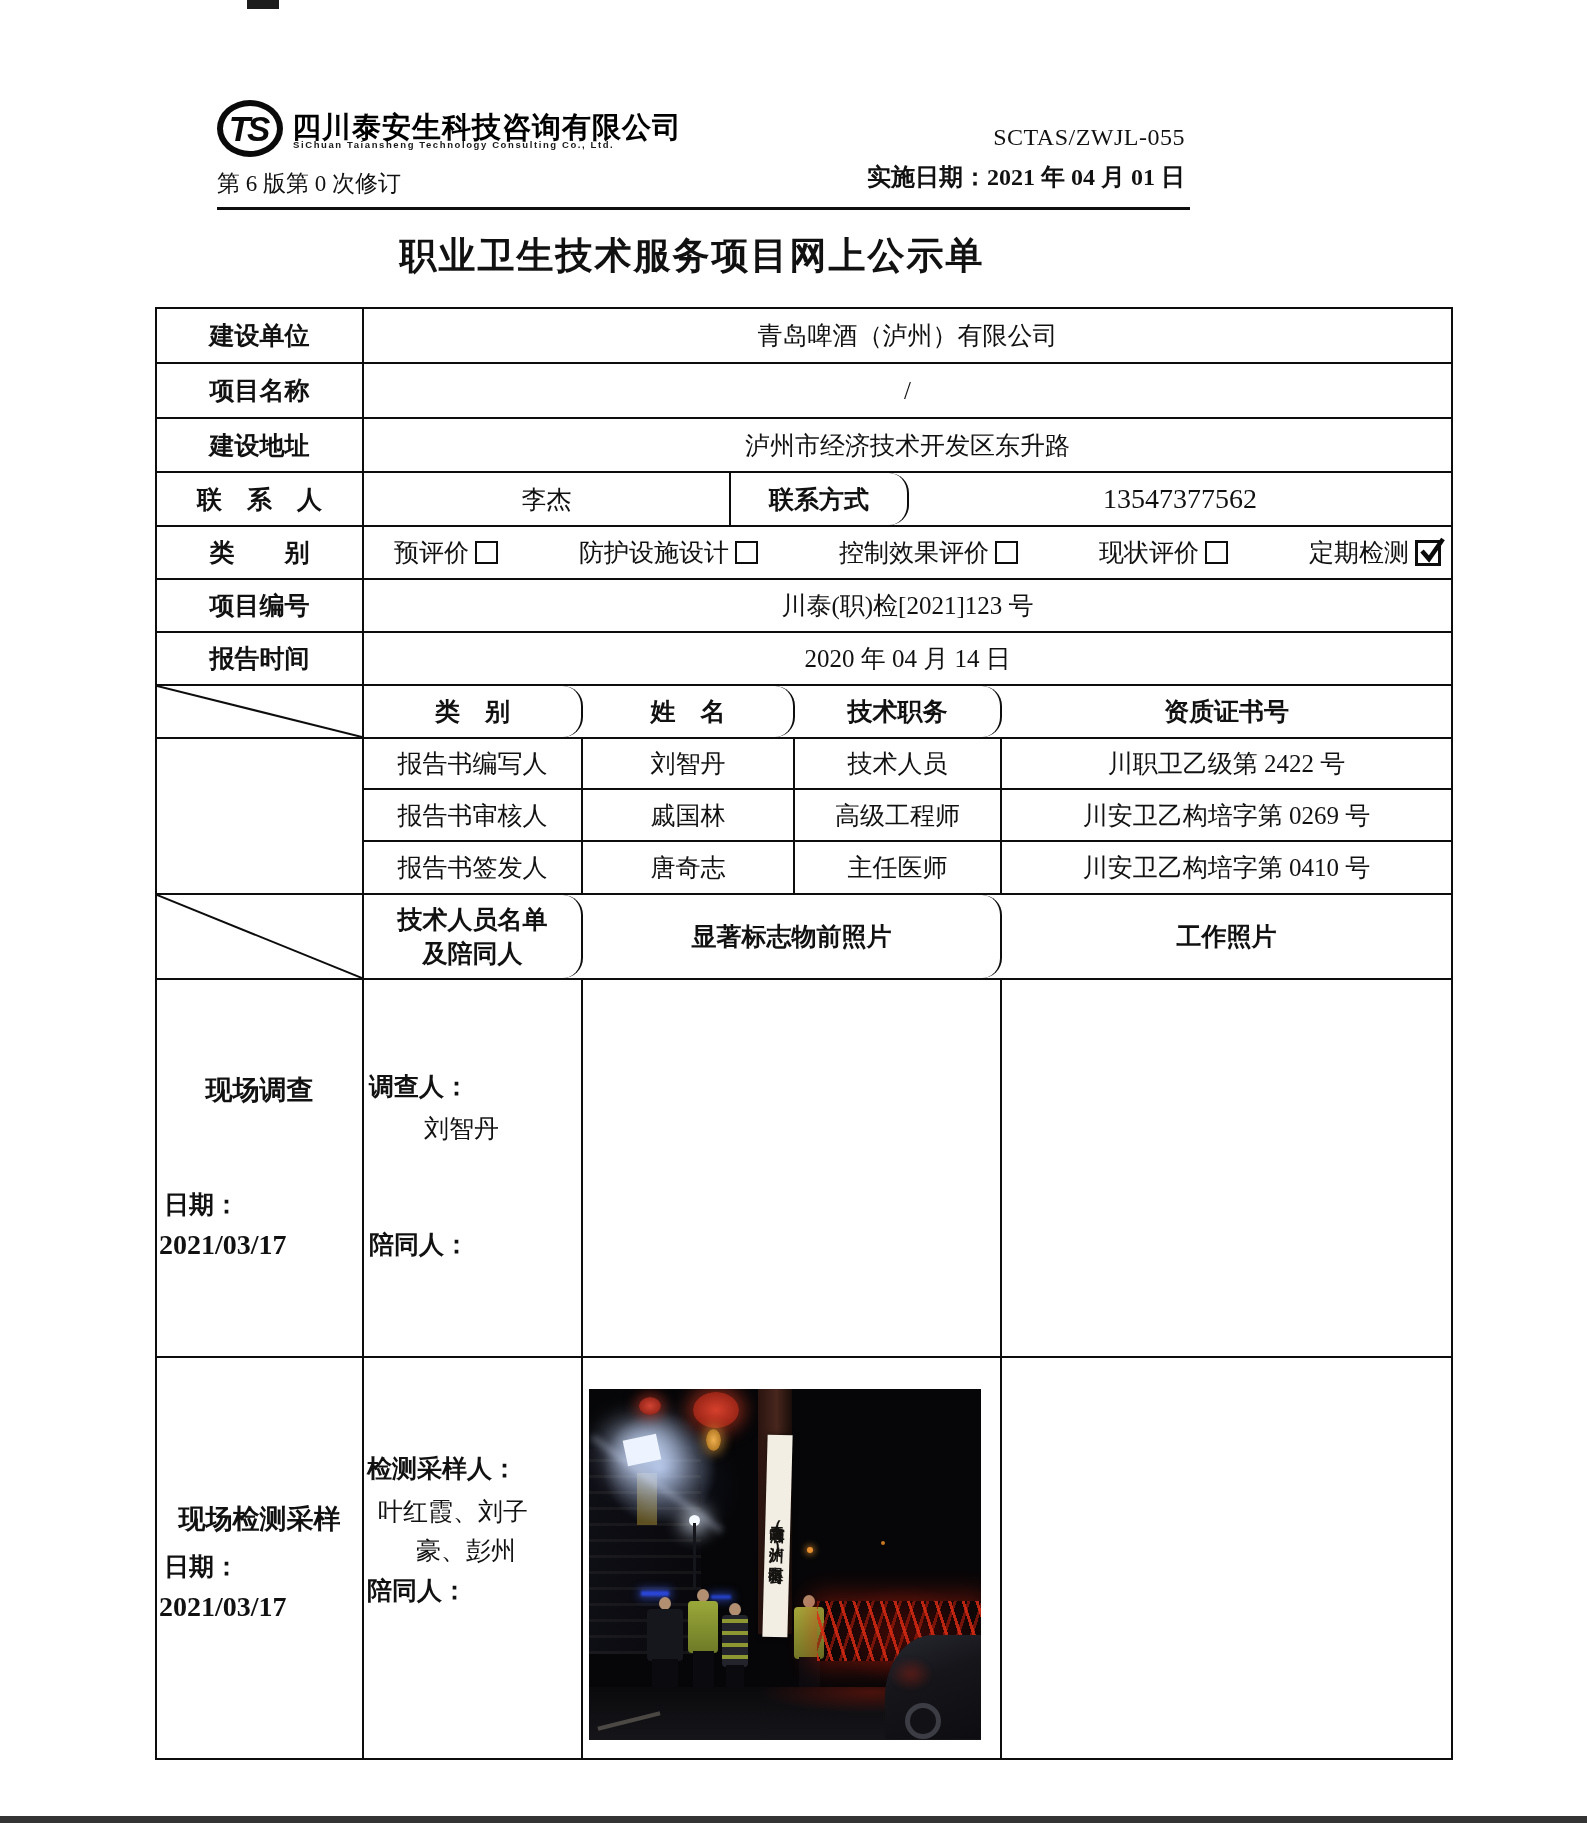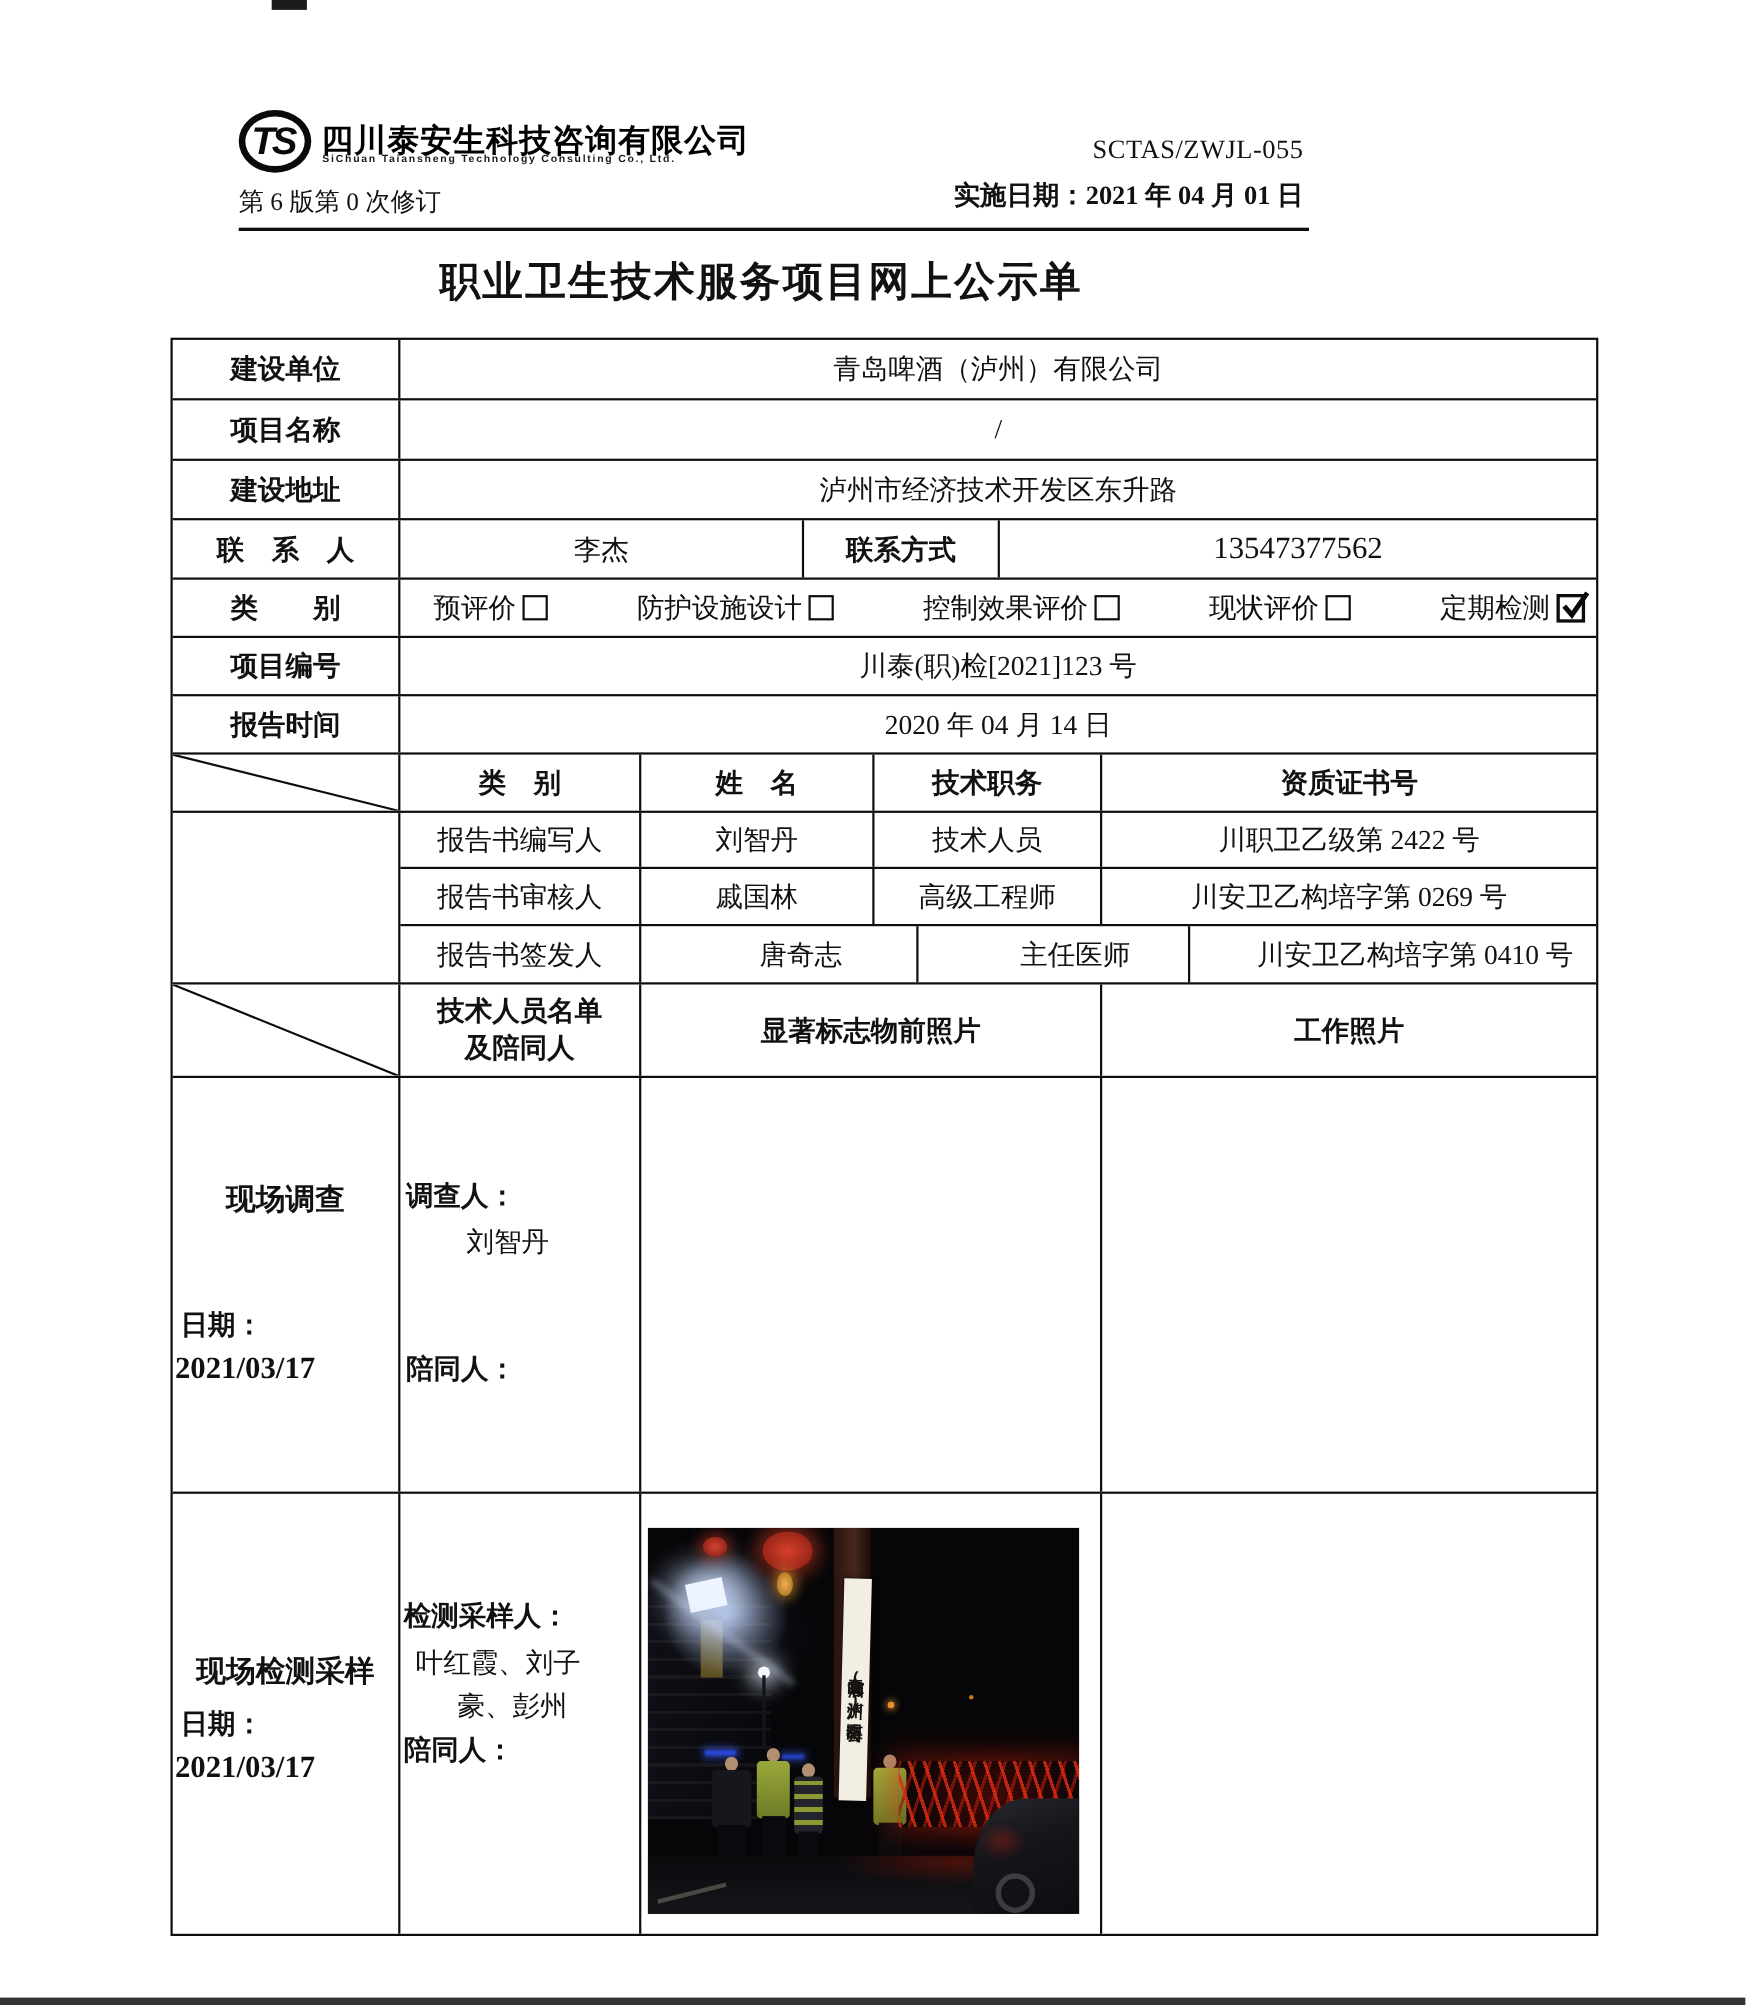--- a/index.html
+++ b/index.html
@@ -29,35 +29,35 @@
   .tr:last-child{border-bottom:none;}
   .td{border-right:2px solid #0d0d0d;box-sizing:border-box;display:flex;align-items:center;
       justify-content:center;font-size:25px;overflow:hidden;position:relative;}
   .td:last-child{border-right:none;}
   .lbl{width:207px;font-weight:700;flex:none;}
   .grow{flex:1;}
   .h55{height:55px}.h54{height:54px}.h53{height:53px}
   .c367{width:367px;flex:none}.c178{width:178px;flex:none}
   .c219{width:219px;flex:none}.c212{width:212px;flex:none}.c207{width:207px;flex:none}
   .c419{width:419px;flex:none}
-  .bold{font-weight:700;}
+  .bold{font-weight:700;border-radius:20px;}
   .diag svg{position:absolute;left:0;top:0;width:100%;height:100%;}
   
   .cat-cell{justify-content:flex-start;padding:0 10px 0 30px;}
   .opts{display:flex;width:100%;justify-content:space-between;align-items:center;}
   .opt{display:flex;align-items:center;white-space:nowrap;}
   .cbox{display:inline-block;width:19px;height:19px;border:2px solid #0d0d0d;margin-left:6px;
         position:relative;box-sizing:content-box;flex:none;}
   .cbox.checked{border-width:3px;width:20px;height:20px;}
   .cbox.checked svg{position:absolute;left:-2px;top:-8px;width:30px;height:30px;}
   
   .group{display:flex;border-bottom:2px solid #0d0d0d;}
   .group .merged{width:207px;flex:none;border-right:2px solid #0d0d0d;box-sizing:border-box;}
   .group .cols{flex:1;display:flex;flex-direction:column;}
-  .group .cols .tr:last-child{border-bottom:none;gap:40px;}
+  .group .cols .tr:last-child{border-bottom:none;}
   .h51{height:51px}.h52{height:52px}
   
   .h85{height:85px}.h430{height:378px}.h400{height:400px}
   .two-line{flex-direction:column;line-height:34px;}
   .freecell{display:block;}
   .abspos{position:absolute;white-space:nowrap;}
   .bigrow-label{font-size:27px;}
   
   .photo{position:absolute;left:6px;top:31px;width:392px;height:351px;background:#060608;overflow:hidden;}
   .ph{position:absolute;}

